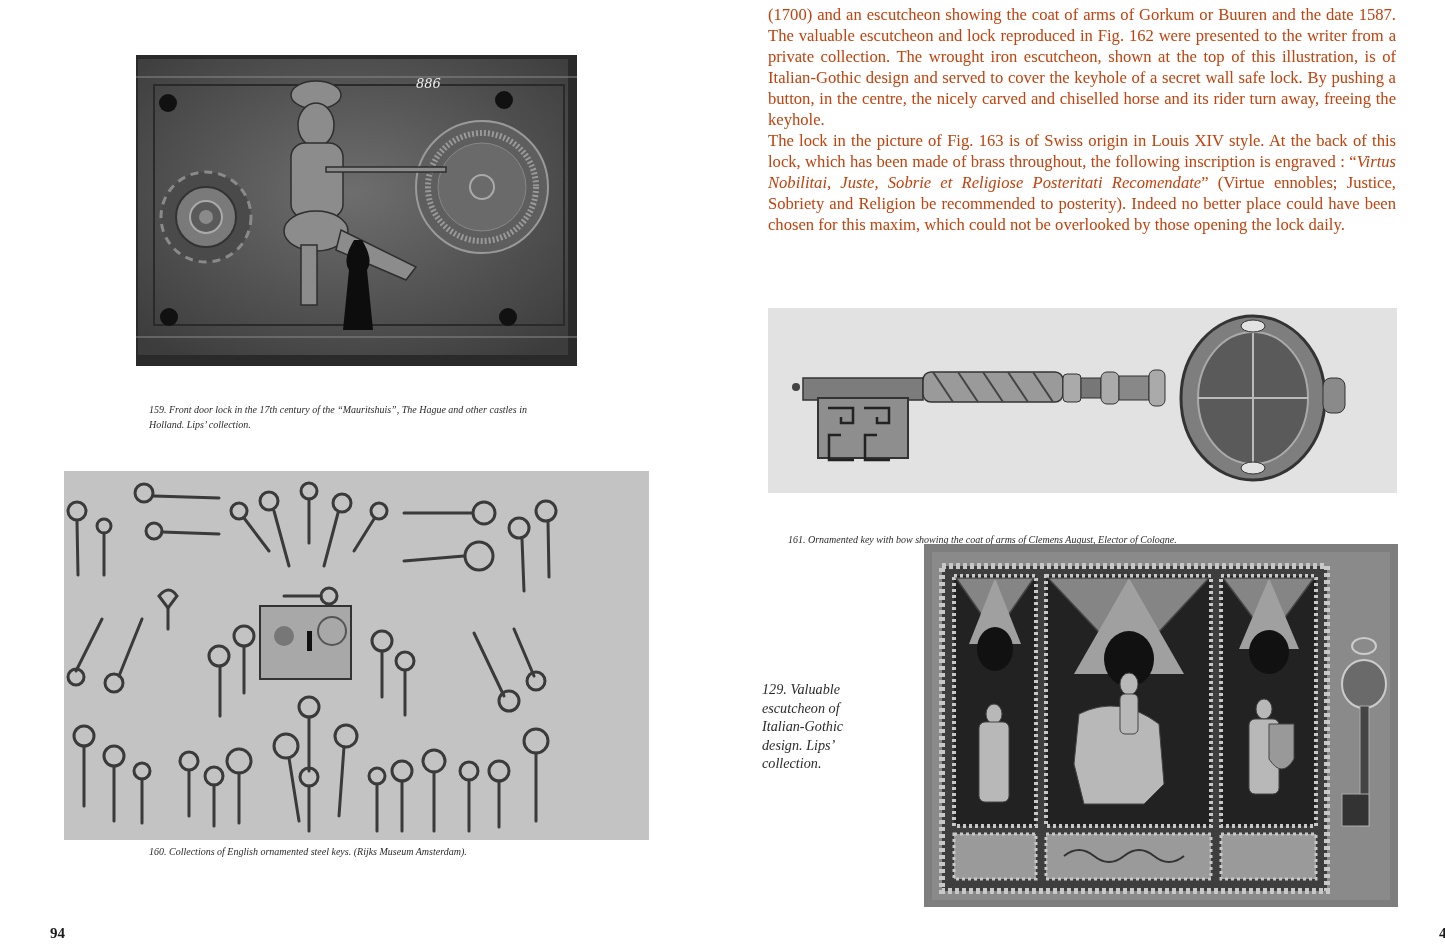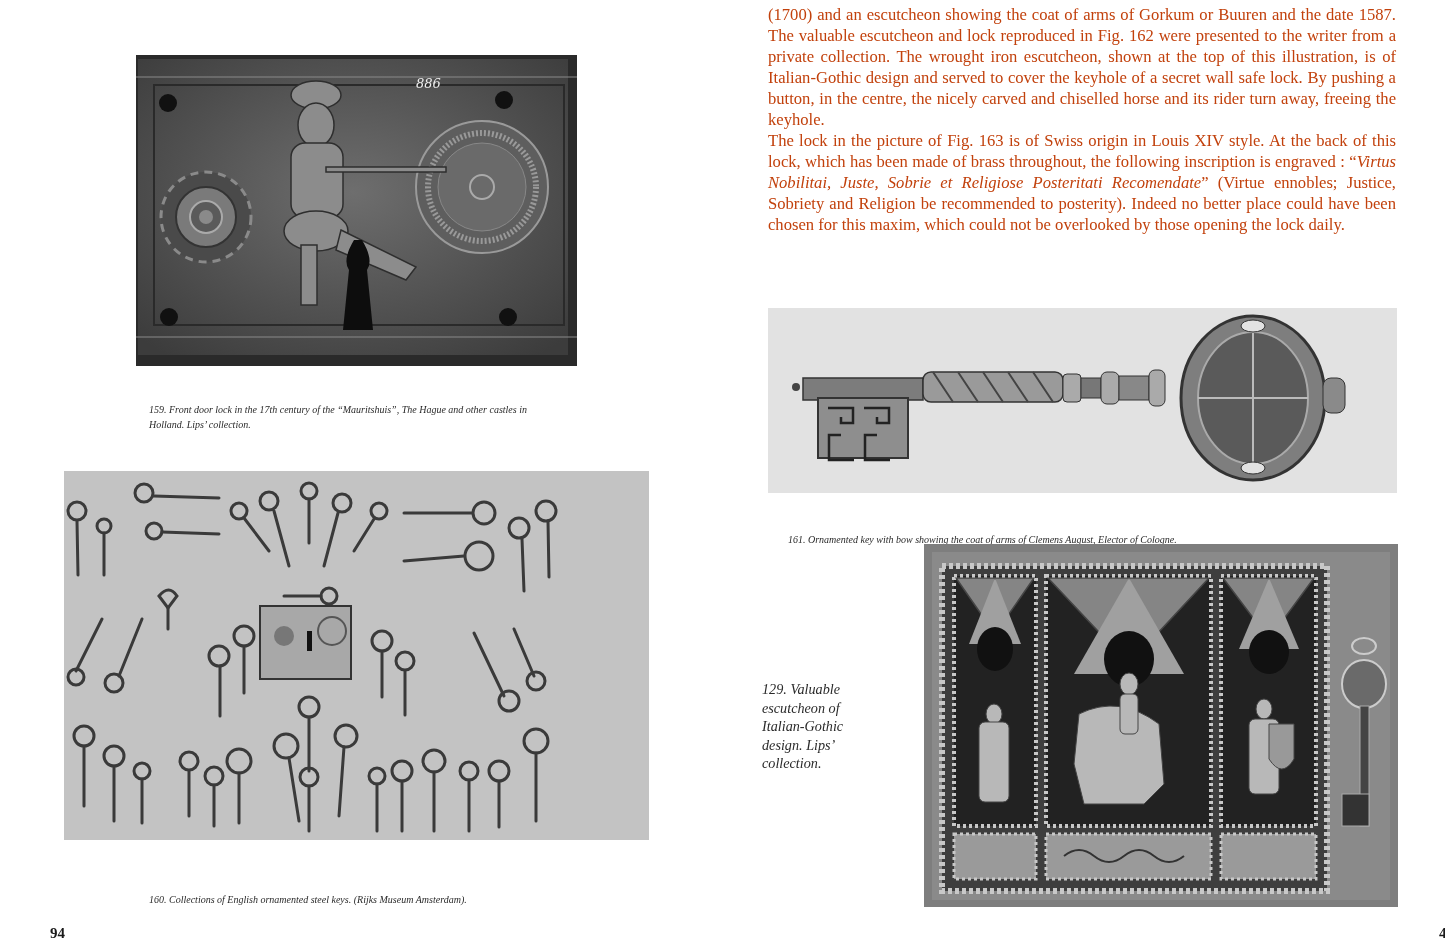--- a/index.html
+++ b/index.html
@@ -161,21 +161,21 @@
           <line x1="472" y1="282" x2="472" y2="350"></line>
       </g>
 
       <rect x="196" y="135" width="91" height="73" fill="#a8a8a8" stroke="#333" stroke-width="2"></rect>
       <circle cx="220" cy="165" r="10" fill="#777"></circle>
       <circle cx="268" cy="160" r="14" fill="none" stroke="#555" stroke-width="2"></circle>
       <rect x="243" y="160" width="5" height="20" fill="#111"></rect>
     </svg>
   </div>
 
-  <div class="caption" style="left:149px; top:892px; width:420px;">160. Collections of English ornamented steel keys. (Rijks Museum Amsterdam).</div>
+  <div class="caption" style="left:149px; top:844px; width:420px;">160. Collections of English ornamented steel keys. (Rijks Museum Amsterdam).</div>
 
   <div class="page-number" style="left:10px;">94</div>
 </div>
 
 <div class="page right-page">
 
   <div class="body-text">
     <p>(1700) and an escutcheon showing the coat of arms of Gorkum or Buuren and the date 1587. The valuable escutcheon and lock reproduced in Fig. 162 were presented to the writer from a private collection. The wrought iron escutcheon, shown at the top of this illustration, is of Italian-Gothic design and served to cover the keyhole of a secret wall safe lock. By pushing a button, in the centre, the nicely carved and chiselled horse and its rider turn away, freeing the keyhole.</p>
     <p><span>The lock in the picture of Fig. 163 is of Swiss origin in Louis XIV style. At the back of this lock, which has been made of brass throughout, the following inscription is engraved : “</span><span class="latin">Virtus Nobilitai, Juste, Sobrie et Religiose Posteritati Recomendate</span><span>” (Virtue ennobles; Justice, Sobriety and Religion be recommended to posterity). Indeed no better place could have been chosen for this maxim, which could not be overlooked by those opening the lock daily.</span></p>
   </div>

